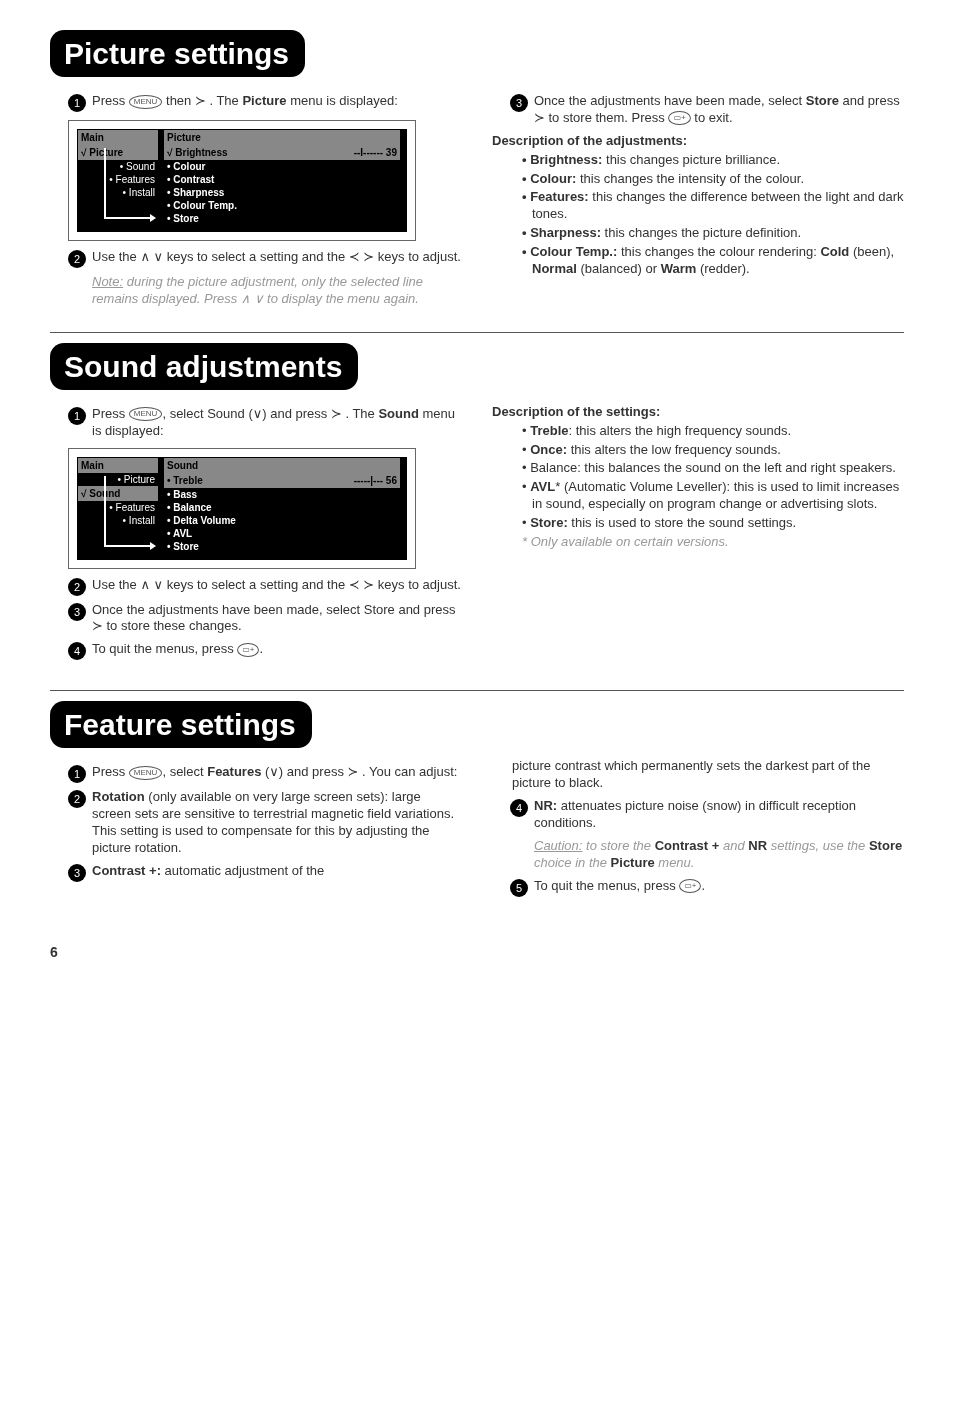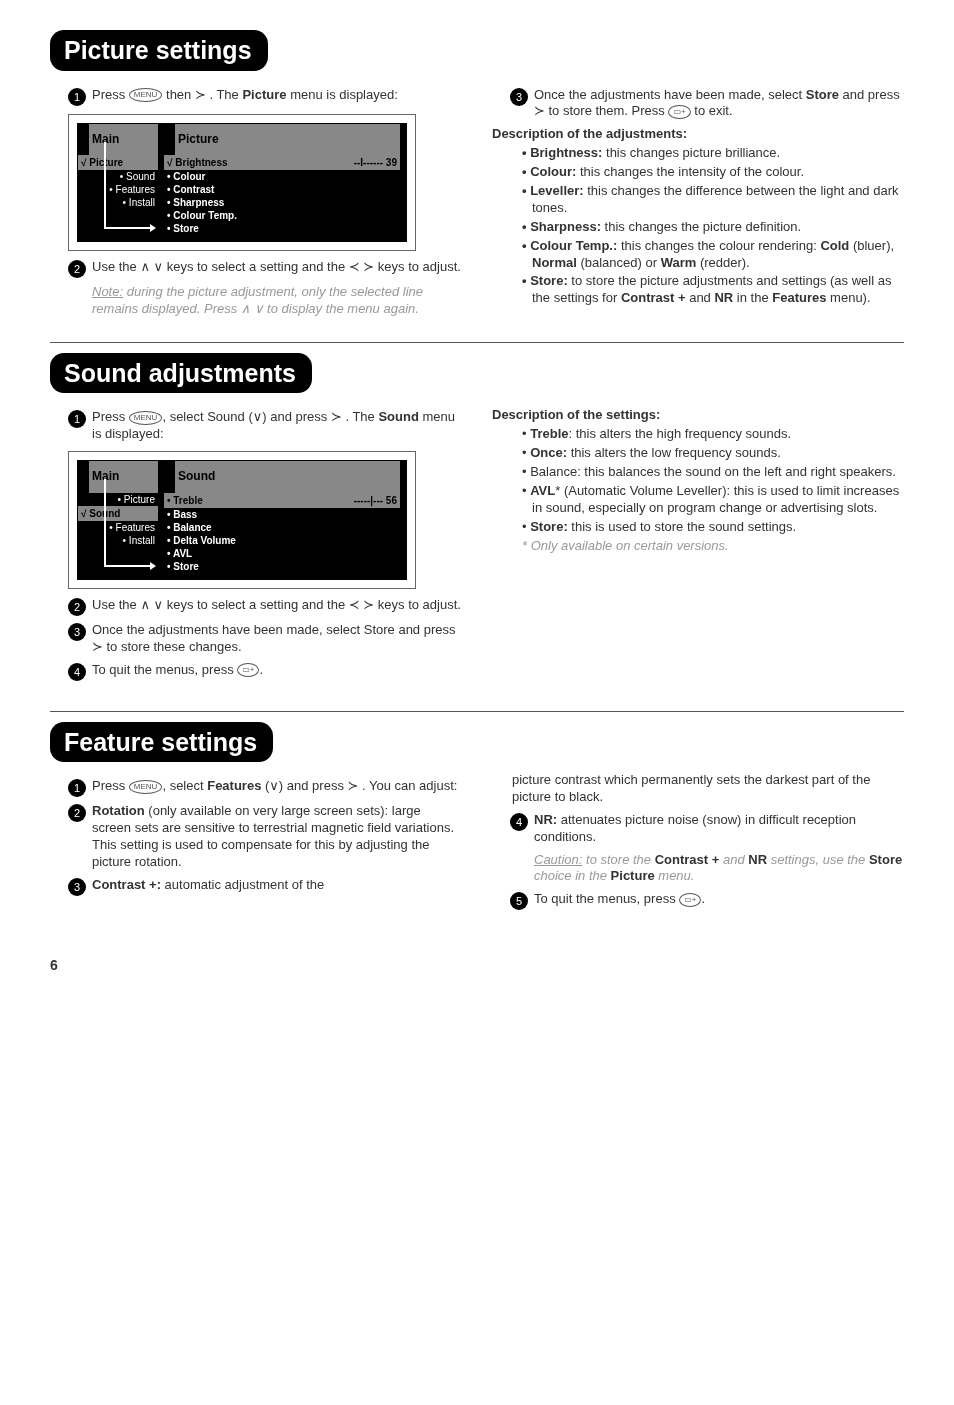--- a/index.html
+++ b/index.html
@@ -8,21 +8,21 @@
     color: #333;
     margin: 0;
     padding: 30px 50px;
     width: 854px;
     line-height: 1.3;
   }
   .heading-bar {
     display: inline-block;
     background: #000;
     color: #fff;
-    font-size: 25px;
+    font-size: 30px;
     font-weight: bold;
     padding: 4px 16px 4px 14px;
     border-radius: 14px;
     margin: 0 0 10px 0;
     border-top-left-radius: 14px;
     border-bottom-left-radius: 14px;
     border-top-right-radius: 14px;
     border-bottom-right-radius: 14px;
   }
   .section-heading-row {
@@ -77,23 +77,22 @@
     padding: 0;
   }
   .menu-right {
     flex: 1;
     background: #000;
     padding: 0 6px 6px 6px;
   }
   .menu-title {
     background: #888; color:#000;
     font-weight: bold;
-    padding: 8px 3px;
-    font-size: 12px;
-    margin-left: 11px;
+    padding: 1px 3px;
+    font-size: 10px;
   }
   .menu-sel {
     background: #888; color:#000;
     font-weight: bold;
     padding: 1px 3px;
     display: flex;
     justify-content: space-between;
   }
   .menu-item {
     padding: 0 3px;
@@ -183,24 +182,23 @@
       <div class="step">
         <div class="step-num">3</div>
         <div class="step-body">
           <span>Once the adjustments have been made, select </span><b>Store</b><span> and press ≻ to store them. Press </span><span class="oval">▭+</span><span> to exit.</span>
         </div>
       </div>
       <div class="desc-title">Description of the adjustments:</div>
       <ul class="desc">
         <li><b>• Brightness:</b><span> this changes picture brilliance.</span></li>
         <li><b>• Colour:</b><span> this changes the intensity of the colour.</span></li>
-        <li><b>• Leveller:</b><span> this changes the difference between the light and dark tones.</span></li>
+        <li><b>• Features:</b><span> this changes the difference between the light and dark tones.</span></li>
         <li><b>• Sharpness:</b><span> this changes the picture definition.</span></li>
-        <li><b>• Colour Temp.:</b><span> this changes the colour rendering: </span><b>Cold</b><span> (bluer), </span><b>Normal</b><span> (balanced) or </span><b>Warm</b><span> (redder).</span></li>
-        <li><b>• Store:</b><span> to store the picture adjustments and settings (as well as the settings for </span><b>Contrast +</b><span> and </span><b>NR</b><span> in the </span><b>Features</b><span> menu).</span></li>
+        <li><b>• Colour Temp.:</b><span> this changes the colour rendering: </span><b>Cold</b><span> (been), </span><b>Normal</b><span> (balanced) or </span><b>Warm</b><span> (redder).</span></li>
       </ul>
     </div>
   </div>
 </div>
 
 <div class="section-heading-row">
   <div class="heading-bar">Sound adjustments</div>
 
   <div class="two-col">
     <div class="col">

